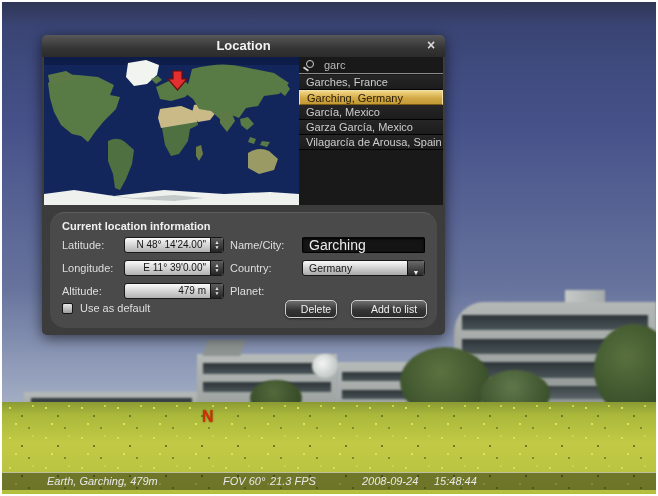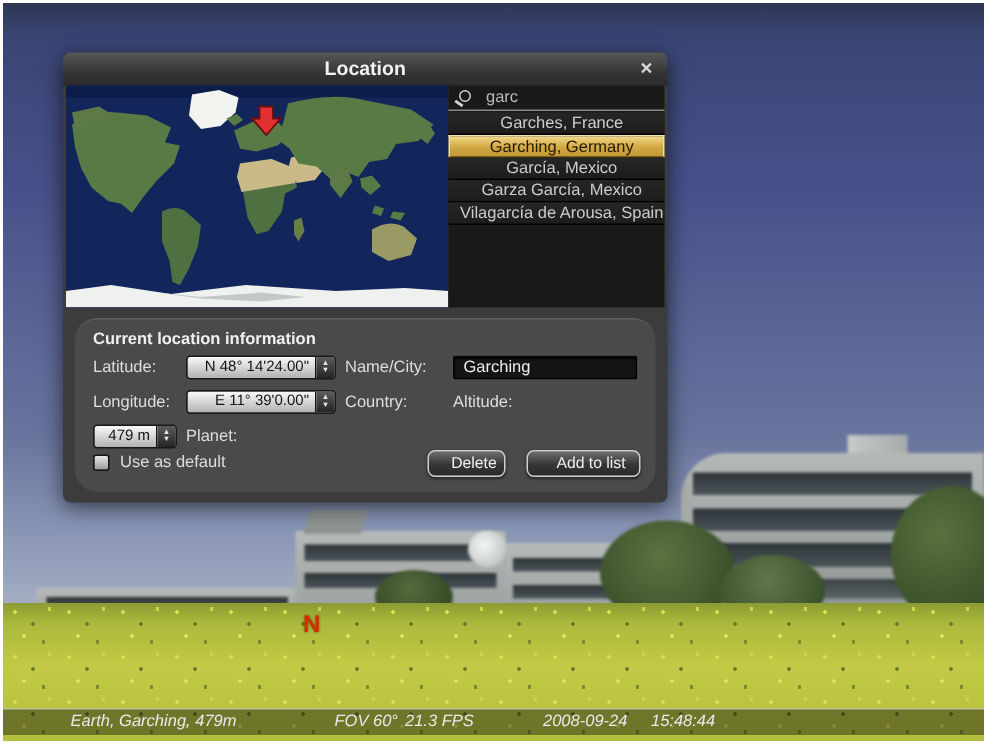--- a/index.html
+++ b/index.html
@@ -53,40 +53,40 @@
   .results{ position:absolute; left:257px; top:22px; width:144px; height:148px; background:#191919; }
   .searchrow{ position:absolute; left:0; top:0; width:100%; height:17px;
     border-bottom:1px solid #8a8a8a; }
   .mag{ position:absolute; left:7px; top:3px; width:8px; height:8px;
     border:1.6px solid #cfcfcf; border-radius:50%; }
   .mag::after{ content:""; position:absolute; left:-4px; top:7px; width:6px; height:1.8px;
     background:#cfcfcf; transform:rotate(35deg); }
   .searchtext{ position:absolute; left:25px; top:2px; font-size:11px; color:#b9b9b9; }
   .list{ position:absolute; left:0; top:18px; width:100%; }
   .row{ height:15px; line-height:15px; font-size:11px; color:#cdcdcd; padding-left:7px;
-    border-bottom:1px solid #020202; background:linear-gradient(to bottom,#262626,#1c1c1c); cursor:pointer; white-space:nowrap; overflow:hidden;text-align:center;}
+    border-bottom:1px solid #020202; background:linear-gradient(to bottom,#262626,#1c1c1c); cursor:pointer; white-space:nowrap; overflow:hidden;}
   .row.selected{ background:linear-gradient(to bottom,#f2d887,#d2a845 55%,#c49a35);
     color:#241a02; border:1px solid #efe1ad; border-bottom:1px solid #7a5c12; }
   
   .panel{ position:absolute; left:8px; top:177px; width:387px; height:116px;
     background:#4a4a4a; border-radius:15px; border-top:1px solid #5e5e5e; }
   .panel-header{ position:absolute; left:12px; top:7px; font-size:11px; font-weight:bold; color:#f0f0f0; }
   .fgrid{ position:absolute; left:12px; top:24px; width:363px;
     display:grid; grid-template-columns:56px 100px 66px 1fr;
     grid-auto-rows:16px; row-gap:7px; column-gap:6px; align-items:center; }
   .flabel{ font-size:11px; color:#dedede; white-space:nowrap; }
   .spin{ position:relative; height:16px; background:linear-gradient(to bottom,#fafafa,#d9d9d9 45%,#b2b2b2);
     border:1px solid #181818; border-radius:3px; }
   .spin .val{ position:absolute; right:17px; top:1px; font-size:10px; color:#141414; white-space:nowrap; }
   .spin .arrows{ position:absolute; right:0; top:0; bottom:0; width:13px;
     background:linear-gradient(to bottom,#5c5c5c,#242424); border-left:1px solid #111;
     border-radius:0 2px 2px 0; display:flex; flex-direction:column; align-items:center; justify-content:center; cursor:pointer;}
   .spin .arrows i{ font-style:normal; font-size:5px; line-height:5px; color:#e8e8e8; }
   .txtinput{ height:16px; background:#141414; border:1px solid #000; border-top:1px solid #090909;
-    box-shadow:inset 0 1px 2px #000; border-radius:2px; color:#ececec; font-size:11px;
+    box-shadow:inset 0 1px 2px #000; border-radius:2px; color:#ececec; font-size:14px;
     line-height:14px; padding-left:6px; white-space:nowrap; }
   .dropdown{ position:relative; height:16px; background:linear-gradient(to bottom,#fafafa,#d5d5d5 45%,#a8a8a8);
     border:1px solid #181818; border-radius:3px; cursor:pointer; }
   .dropdown .val{ position:absolute; left:6px; top:1px; font-size:10.5px; color:#141414; }
   .dropdown .dbtn{ position:absolute; right:0; top:0; bottom:0; width:17px;
     background:linear-gradient(to bottom,#6a6a6a,#2a2a2a); border-left:1px solid #111;
     border-radius:0 2px 2px 0; text-align:center; }
   .dropdown .dbtn i{ font-style:normal; font-size:7px; color:#ececec; line-height:15px; }
   .bottomrow{ position:absolute; left:12px; right:10px; bottom:9px; height:17px; }
   .chkwrap{ position:absolute; left:0; top:0; display:flex; align-items:center; gap:7px; cursor:pointer; }
@@ -217,20 +217,24 @@
 
         <span class="flabel">Longitude:</span>
         <div class="spin">
           <span class="val">E 11° 39'0.00"</span>
           <span class="arrows">
               <i>▲</i>
               <i>▼</i>
             </span>
         </div>
         <span class="flabel">Country:</span>
+        <div class="dropdown">
+          <span class="val">Germany</span>
+          <span class="dbtn"><i>▼</i></span>
+        </div>
 
         <span class="flabel">Altitude:</span>
         <div class="spin">
           <span class="val">479 m</span>
           <span class="arrows">
               <i>▲</i>
               <i>▼</i>
             </span>
         </div>
         <span class="flabel">Planet:</span>

